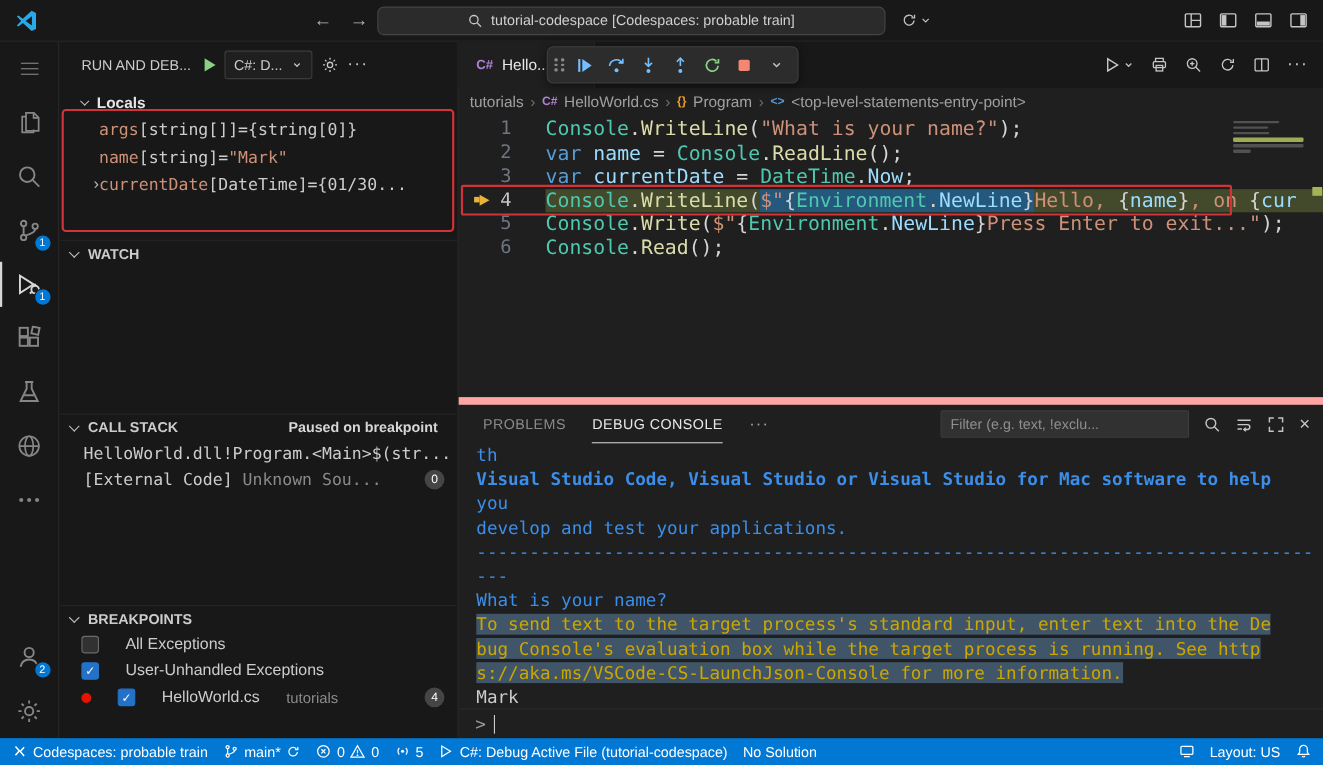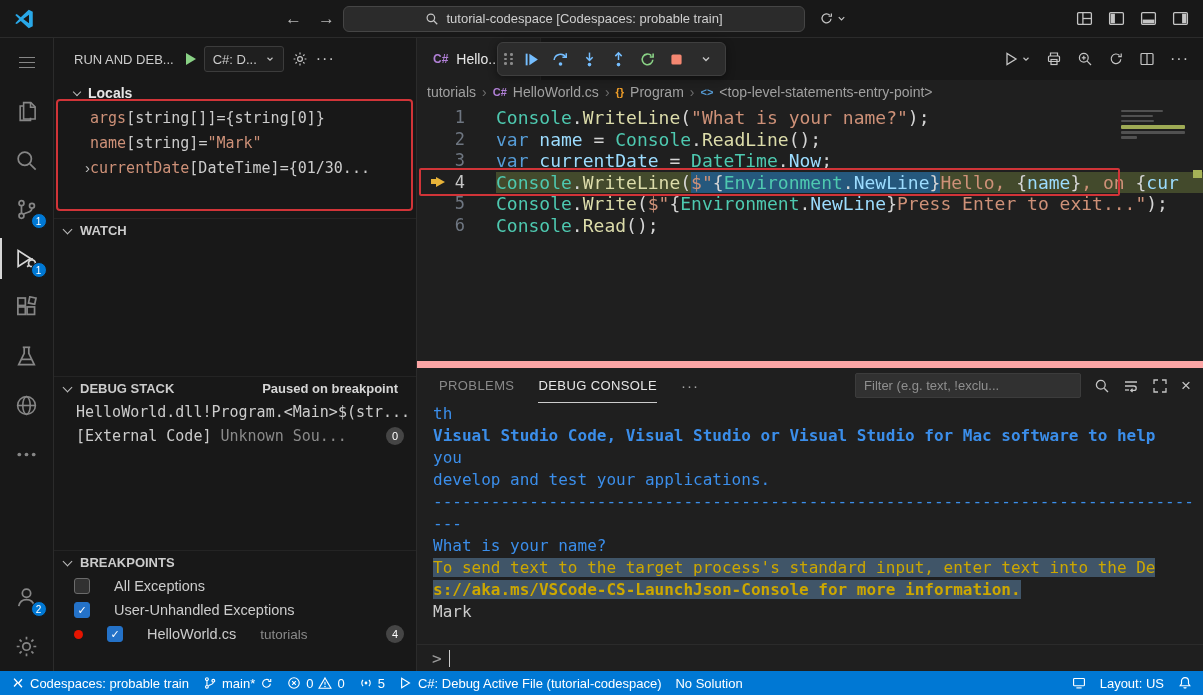--- a/index.html
+++ b/index.html
@@ -347,21 +347,21 @@
 
       <div class="sp" style="height:38px"></div>
       <div class="sec-hdr">
         <span class="chev"></span>
         <span>WATCH</span>
       </div>
       <div class="sp" style="height:134px"></div>
 
       <div class="sec-hdr">
         <span class="chev"></span>
-        <span>DEBUG STACK</span>
+        <span>CALL STACK</span>
         <span class="paused">Paused on breakpoint</span>
       </div>
       <div>
           <div class="cs-row">
             <span>HelloWorld.dll!Program.&lt;Main&gt;$(str...</span>
           </div>
           <div class="cs-row">
             <span>[External Code]</span>
             <span class="cs-sub">Unknown Sou...</span>
             <span class="count-badge">0</span>
@@ -594,21 +594,22 @@
         </div>
         <div class="console-output">
             <div class="console-line"><span style="color: rgb(59, 142, 234);">th</span></div>
             <div class="console-line"><span style="color: rgb(59, 142, 234); font-weight: bold;">Visual Studio Code, Visual Studio or Visual Studio for Mac software to help</span></div>
             <div class="console-line"><span style="color: rgb(59, 142, 234);">you</span></div>
             <div class="console-line"><span style="color: rgb(59, 142, 234);">develop and test your applications.</span></div>
             <div class="console-line"><span style="color: rgb(59, 142, 234);">-------------------------------------------------------------------------------</span></div>
             <div class="console-line"><span style="color: rgb(59, 142, 234);">---</span></div>
             <div class="console-line"><span style="color: rgb(59, 142, 234);">What is your name?</span></div>
             <div class="console-line"><span class="console-hl" style="color: rgb(204, 167, 0);">To send text to the target process's standard input, enter text into the De</span></div>
-            <div class="console-line"><span class="console-hl" style="color: rgb(204, 167, 0); font-weight: bold;">s://aka.ms/VSCode-CS-LaunchJson-Console for more information.</span></div>
+            <div class="console-line"><span class="console-hl" style="color: rgb(204, 167, 0);">bug Console's evaluation box while the target process is running. See http</span></div>
+            <div class="console-line"><span class="console-hl" style="color: rgb(204, 167, 0);">s://aka.ms/VSCode-CS-LaunchJson-Console for more information.</span></div>
             <div class="console-line"><span style="color: rgb(204, 204, 204);">Mark</span></div>
           </div>
         <div class="console-input">
           <span>&gt;</span>
         <span class="caret"></span>
           </div>
       </div>
     </div>
   </div>
 

